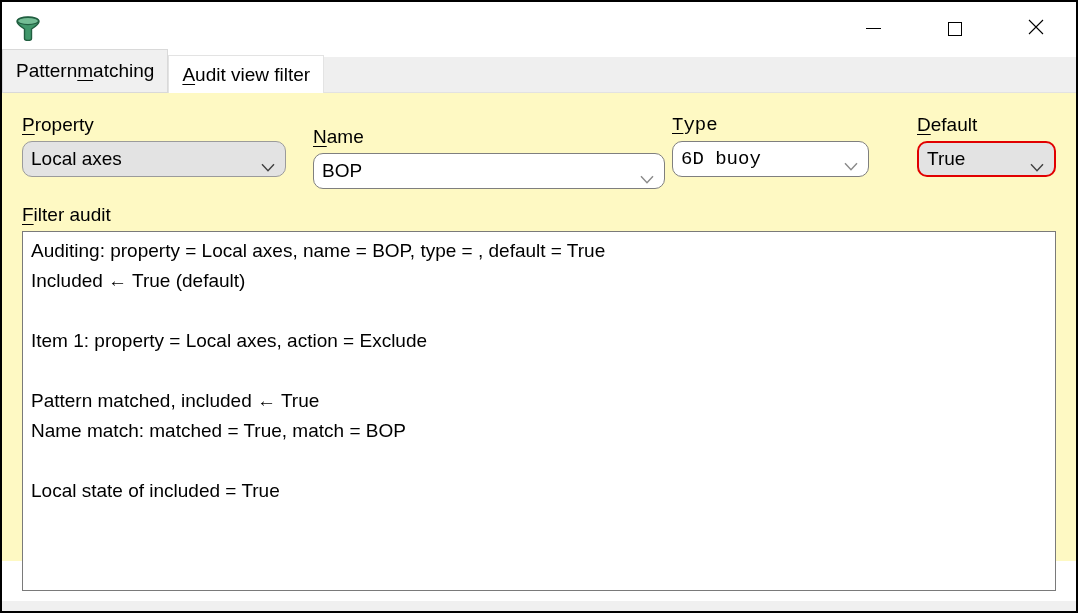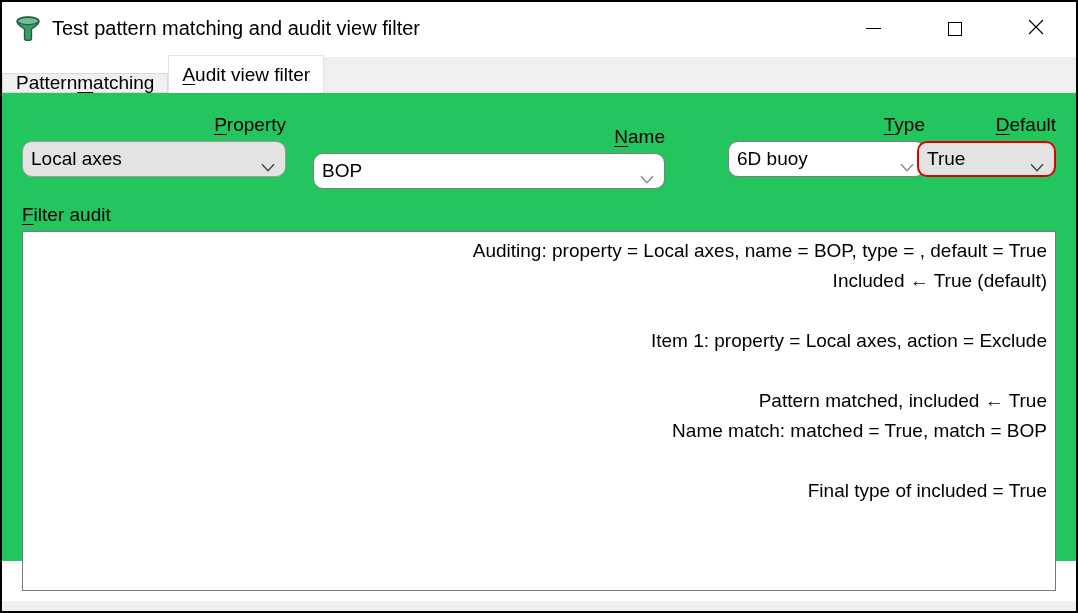--- a/index.html
+++ b/index.html
@@ -40,39 +40,38 @@
   .tabstrip {
     position:absolute; left:0; top:53px; right:0; height:38px;
     background:#ffffff; display:flex; align-items:flex-end;
   }
   .tab {
     font-size:19px; padding:0 13px;
     display:flex; align-items:center;
     white-space:nowrap;
   }
   .tab.inactive {
-    height:20px; background:#f0f0f0;
+    height:44px; background:#f0f0f0;
     border:1px solid #d9d9d9;
   }
   .tab.active {
     height:38px; background:#ffffff;
     border:1px solid #e3e3e3; border-bottom:none;
     position:relative; z-index:2;
   }
   .tab-filler {
     flex:1; height:36px; background:#efefef;
     border-bottom:1px solid #e2e2e2;
   }
   .mn { text-decoration:underline; text-underline-offset:3px; }
 
   
   .page {
     position:absolute; left:0; top:91px; right:0; height:468px;
-    background:#22c55e;
-    text-align:right;
+    background:#fef9c3;
   }
 
   .field-group { position:absolute; }
   .field-label, .audit-label {
     font-size:19px; line-height:24px; margin-bottom:4px; white-space:nowrap;
   }
   .combo {
     height:36px; width:100%;
     display:flex; align-items:center;
     padding:0 30px 0 8px;
@@ -85,21 +84,21 @@
   .combo.focused  { border:2px solid #e10000; }
   .combo .chev {
     position:absolute; right:10px; top:50%; transform:translateY(-42%);
     display:block; width:14px; height:9px;
   }
   .combo.editable .chev { color:#8a8a8a; }
   .combo.readonly .chev { color:#404040; }
 
   #fg-property { left:20px; top:20px;  width:264px; }
   #fg-name     { left:311px; top:32px; width:352px; }
-  #fg-type     { left:726px; top:20px; width:197px; }
+  #fg-type     { left:670px; top:20px; width:197px;font-family:Liberation Mono, monospace; }
   #fg-default  { left:915px; top:20px; width:139px; }
 
   .audit-label { position:absolute; left:20px; top:110px; }
   .audit-box {
     position:absolute; left:20px; top:138px;
     width:1034px; height:360px;
     background:#ffffff; border:1px solid #7a7a7a;
     padding:4px 8px;
     font-size:19px; line-height:30px;
     overflow:hidden; cursor:text;
@@ -117,21 +116,20 @@
 
 <div class="window">
 
   <div class="titlebar">
     <span class="app-icon">
       <svg viewBox="0 0 28 28" width="28" height="28">
         <path d="M3 6.5 C3 3.8 8 2 14 2 C20 2 25 3.8 25 6.5 C25 9.5 20.5 12 17.5 14 L17.5 23.5 C17.5 26 10.5 26 10.5 23.5 L10.5 14 C7.5 12 3 9.5 3 6.5 Z" fill="#41976b" stroke="#215e40" stroke-width="1.4"></path>
         <ellipse cx="14" cy="6" rx="10.5" ry="3.6" fill="#74bd95" stroke="#215e40" stroke-width="1.2"></ellipse>
       </svg>
     </span>
-    <span class="title-text">Test pattern matching and audit view filter</span>
     <div class="win-controls">
       <button class="win-btn">
         <span class="glyph-min"></span>
       </button>
       <button class="win-btn">
         <span class="glyph-max"></span>
       </button>
       <button class="win-btn">
         <span>
           <svg width="16" height="16" viewBox="0 0 16 16">
@@ -209,20 +207,20 @@
 
     <div class="audit-box">
       <div class="audit-line">Auditing: property = Local axes, name = BOP, type = , default = True</div>
       <div class="audit-line">Included ← True (default)</div>
       <div class="audit-line"></div>
       <div class="audit-line">Item 1: property = Local axes, action = Exclude</div>
       <div class="audit-line"></div>
       <div class="audit-line">Pattern matched, included ← True</div>
       <div class="audit-line">Name match: matched = True, match = BOP</div>
       <div class="audit-line"></div>
-      <div class="audit-line">Final type of included = True</div>
+      <div class="audit-line">Local state of included = True</div>
     </div>
 
   </div>
 
   <div class="bottom-strip"></div>
 
 </div>
 
 </body></html>

